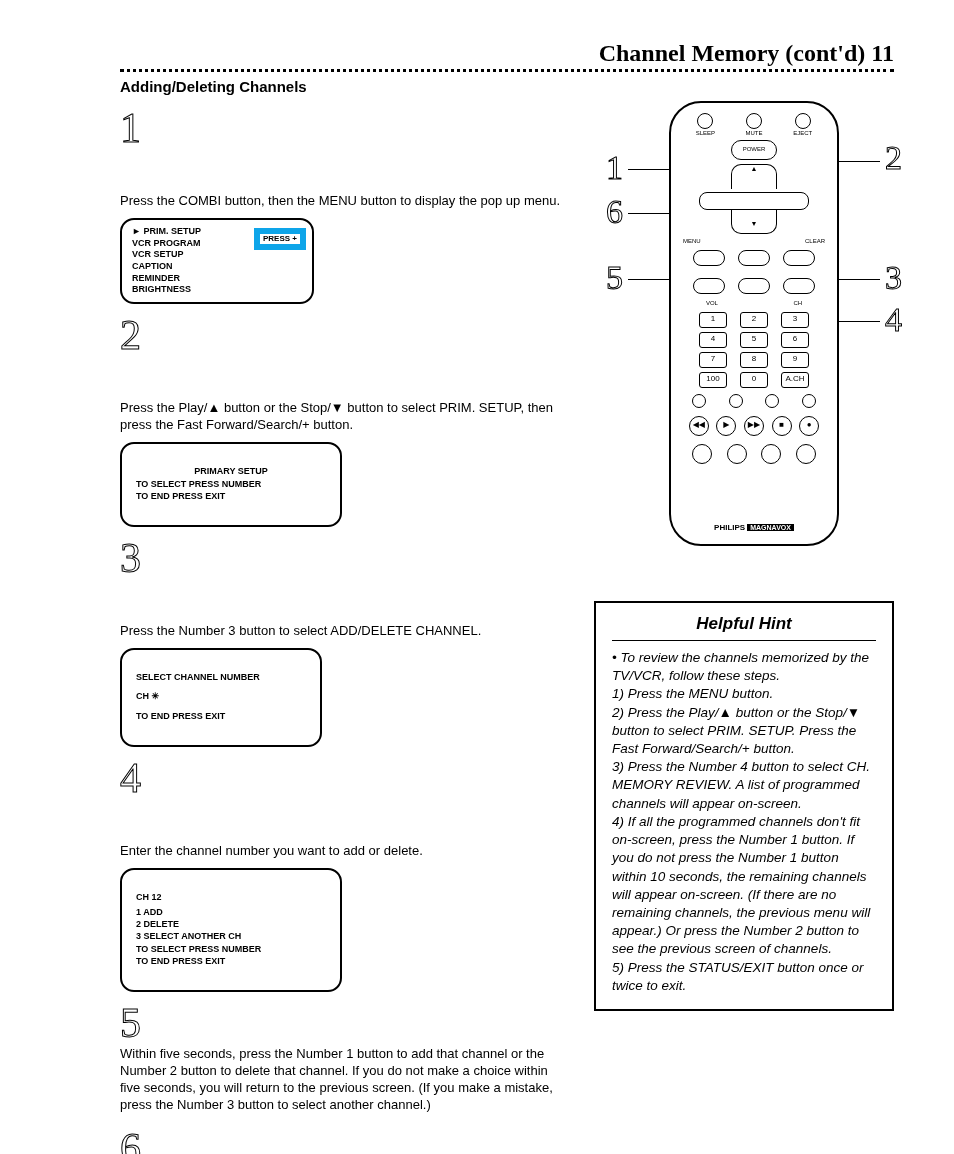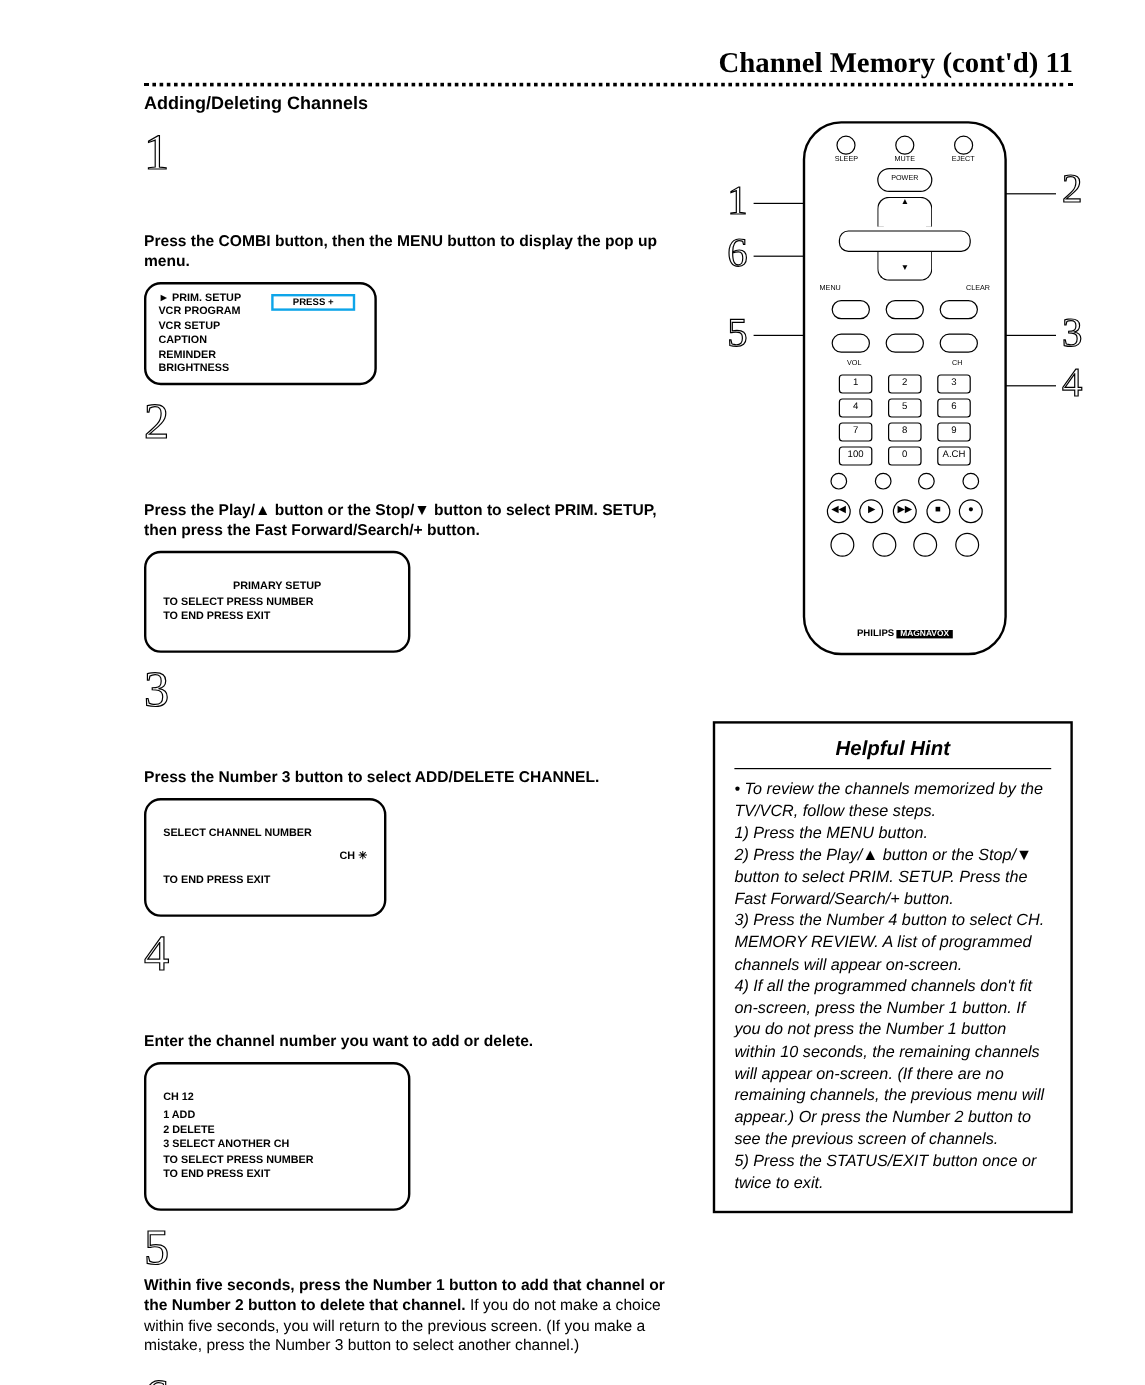--- a/index.html
+++ b/index.html
@@ -39,41 +39,41 @@
     font-family: "Times New Roman", serif;
     font-size: 42px;
     font-weight: 300;
     line-height: 1;
     -webkit-text-stroke: 1px #000;
     color: #fff;
     margin: 6px 0 0 0;
     display: inline-block;
   }
   .step-text { margin: 2px 0 8px 0; line-height: 1.3; }
-  .bold { font-weight: bold; margin-top: 44px; }
+  .bold { font-weight: normal; margin-top: 44px; }
   .menu-box {
     border: 2px solid #000;
     border-radius: 14px;
     padding: 6px 10px;
     font-size: 9px;
     font-weight: bold;
     line-height: 1.3;
     display: inline-block;
     min-width: 170px;
     margin-bottom: 4px;
     background:#fff;
     position: relative;
   }
   .menu-box.small-pad { padding: 22px 14px; }
   .press-btn {
-    border: 2px solid #0ea5e9;
-    padding: 0 16px;
+    border: 6px solid #0ea5e9;
+    padding: 0 3px;
     font-size: 8px;
     position: absolute;
-    right: 16px;
+    right: 6px;
     top: 8px;
   }
   .menu-title { font-size: 9px; font-weight: bold; margin-bottom:2px;}
   .helpful-box {
     border: 2px solid #000;
     padding: 10px 16px 14px 16px;
     margin-top: 40px;
     font-family: Liberation Sans, sans-serif;
     font-style: italic;
     font-size: 13.5px;
@@ -162,21 +162,21 @@
     <div class="menu-box small-pad" style="min-width:190px;">
       <div class="menu-title" style="text-align:center;">PRIMARY SETUP</div>
       <div style="white-space:pre;margin-top:2px;">TO SELECT PRESS NUMBER
 TO END PRESS EXIT</div>
     </div>
 
     <div><span class="step-num">3</span></div>
     <div class="step-text bold">Press the Number 3 button to select ADD/DELETE CHANNEL.</div>
     <div class="menu-box small-pad" style="min-width:170px;">
       <div>SELECT CHANNEL NUMBER</div>
-      <div style="text-align:right;margin:8px 0;">CH ✳</div>
+      <div style="text-align:left;margin:8px 0;">CH ✳</div>
       <div>TO END PRESS EXIT</div>
     </div>
 
     <div><span class="step-num">4</span></div>
     <div class="step-text bold">Enter the channel number you want to add or delete.</div>
     <div class="menu-box small-pad" style="min-width:190px;">
       <div style="">CH 12</div>
       <div style="white-space:pre;margin-top:4px;">1 ADD
 2 DELETE
 3 SELECT ANOTHER CH</div>

